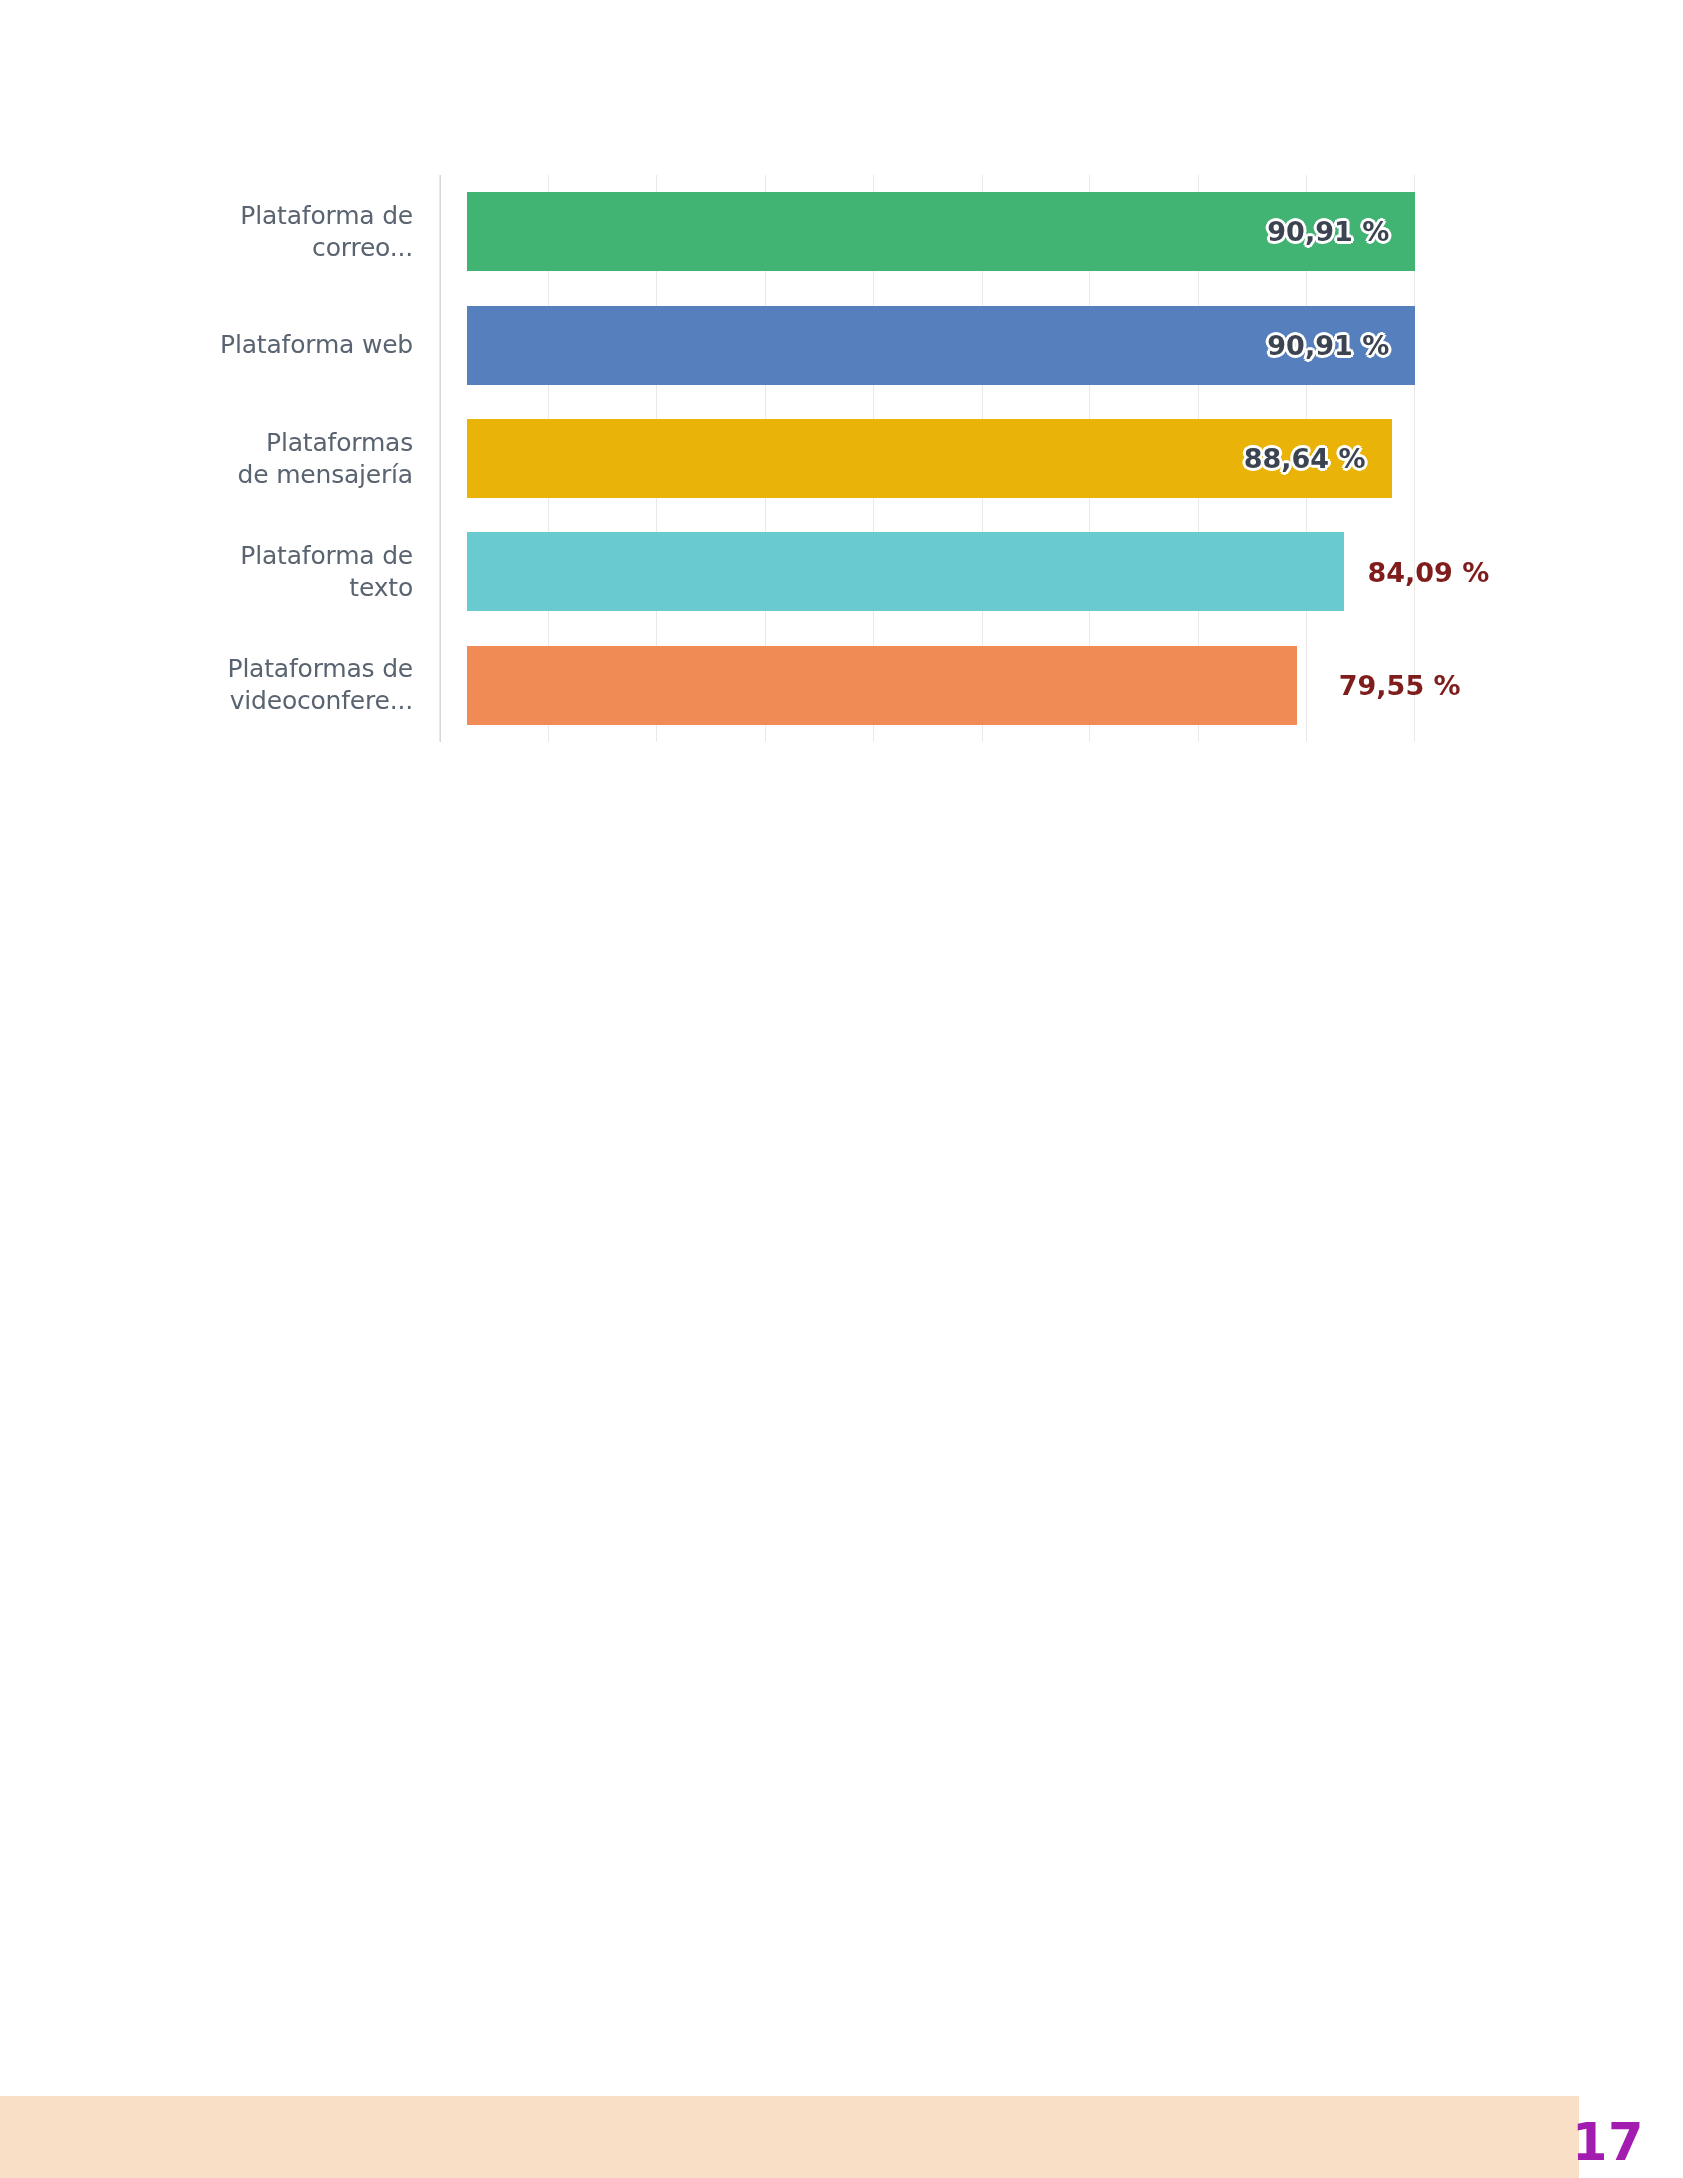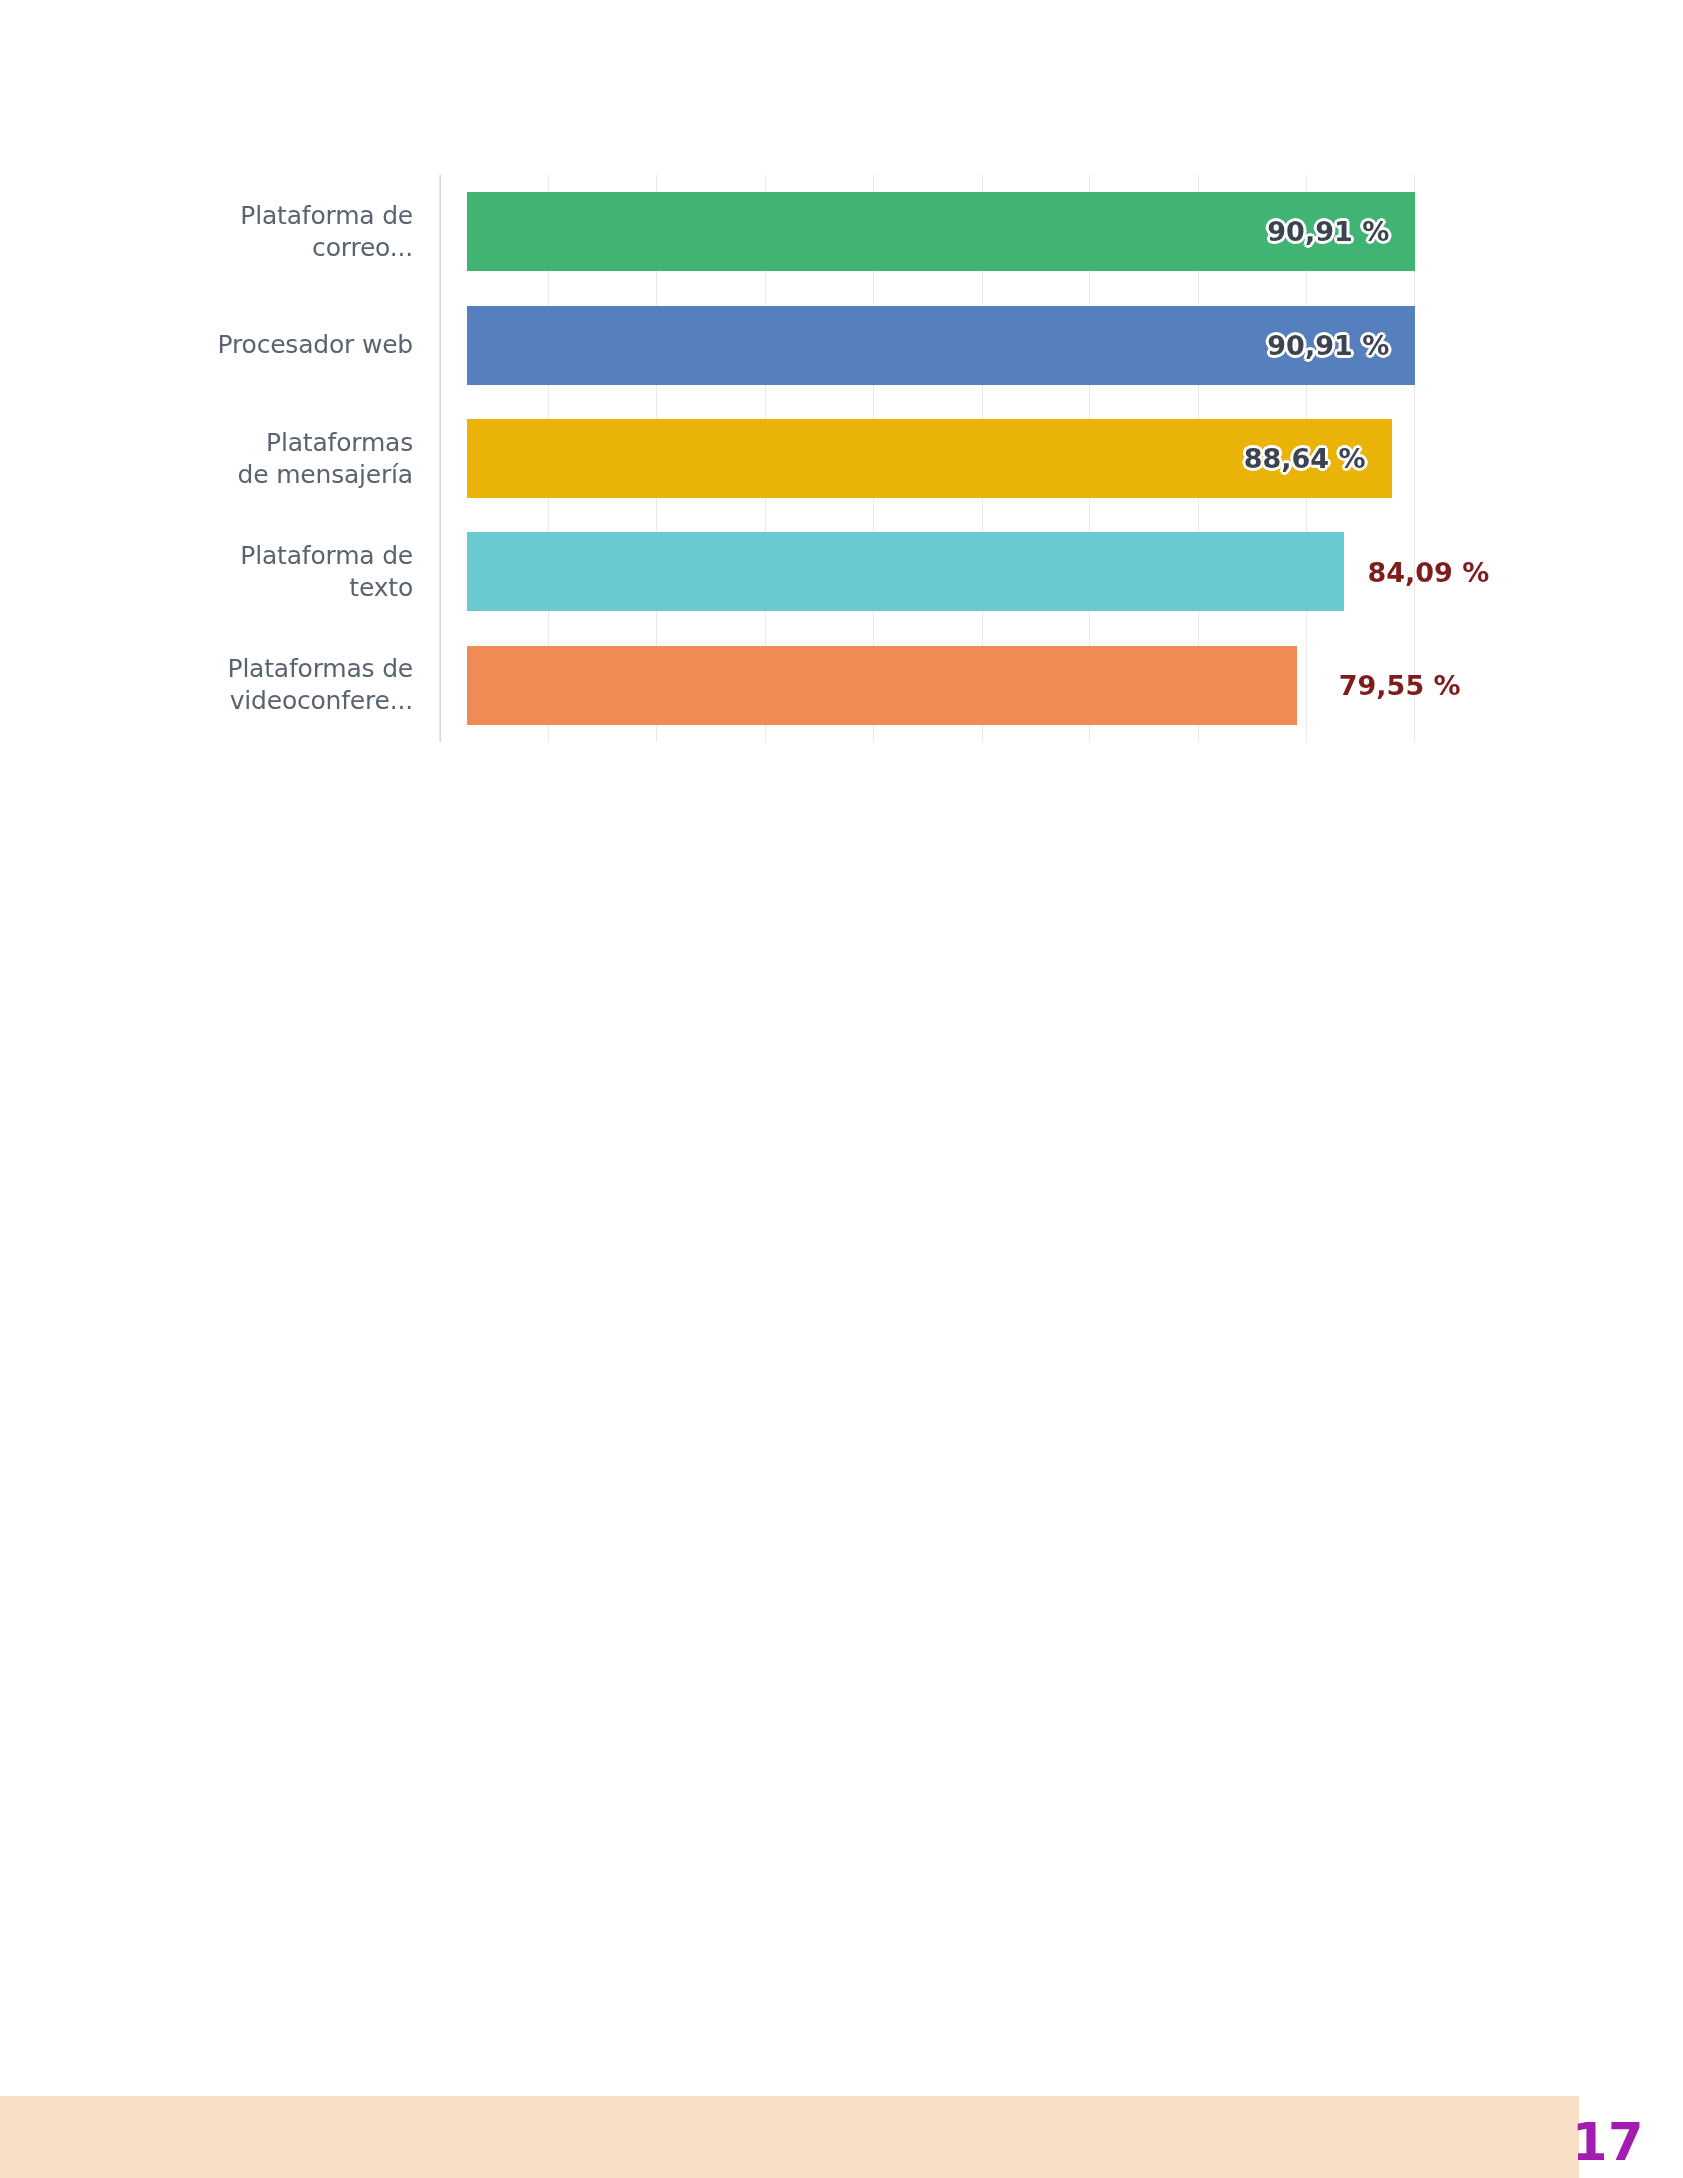--- a/index.html
+++ b/index.html
@@ -167,21 +167,21 @@
       <div class="cat-label"><span>Plataforma de</span>
 <span>correo...</span></div>
       <div class="bar-lane">
         <div class="bar" style="width:90.91%; background:#41b473;">
           <span class="bar-value-in">90,91 %</span>
         </div>
       </div>
     </div>
 
     <div class="chart-row">
-      <div class="cat-label"><span>Procesador web</span></div>
+      <div class="cat-label"><span>Plataforma web</span></div>
       <div class="bar-lane">
         <div class="bar" style="width:90.91%; background:#5680bd;">
           <span class="bar-value-in">90,91 %</span>
         </div>
       </div>
     </div>
 
     <div class="chart-row">
       <div class="cat-label"><span>Plataformas</span>
 <span>de mensajería</span></div>

